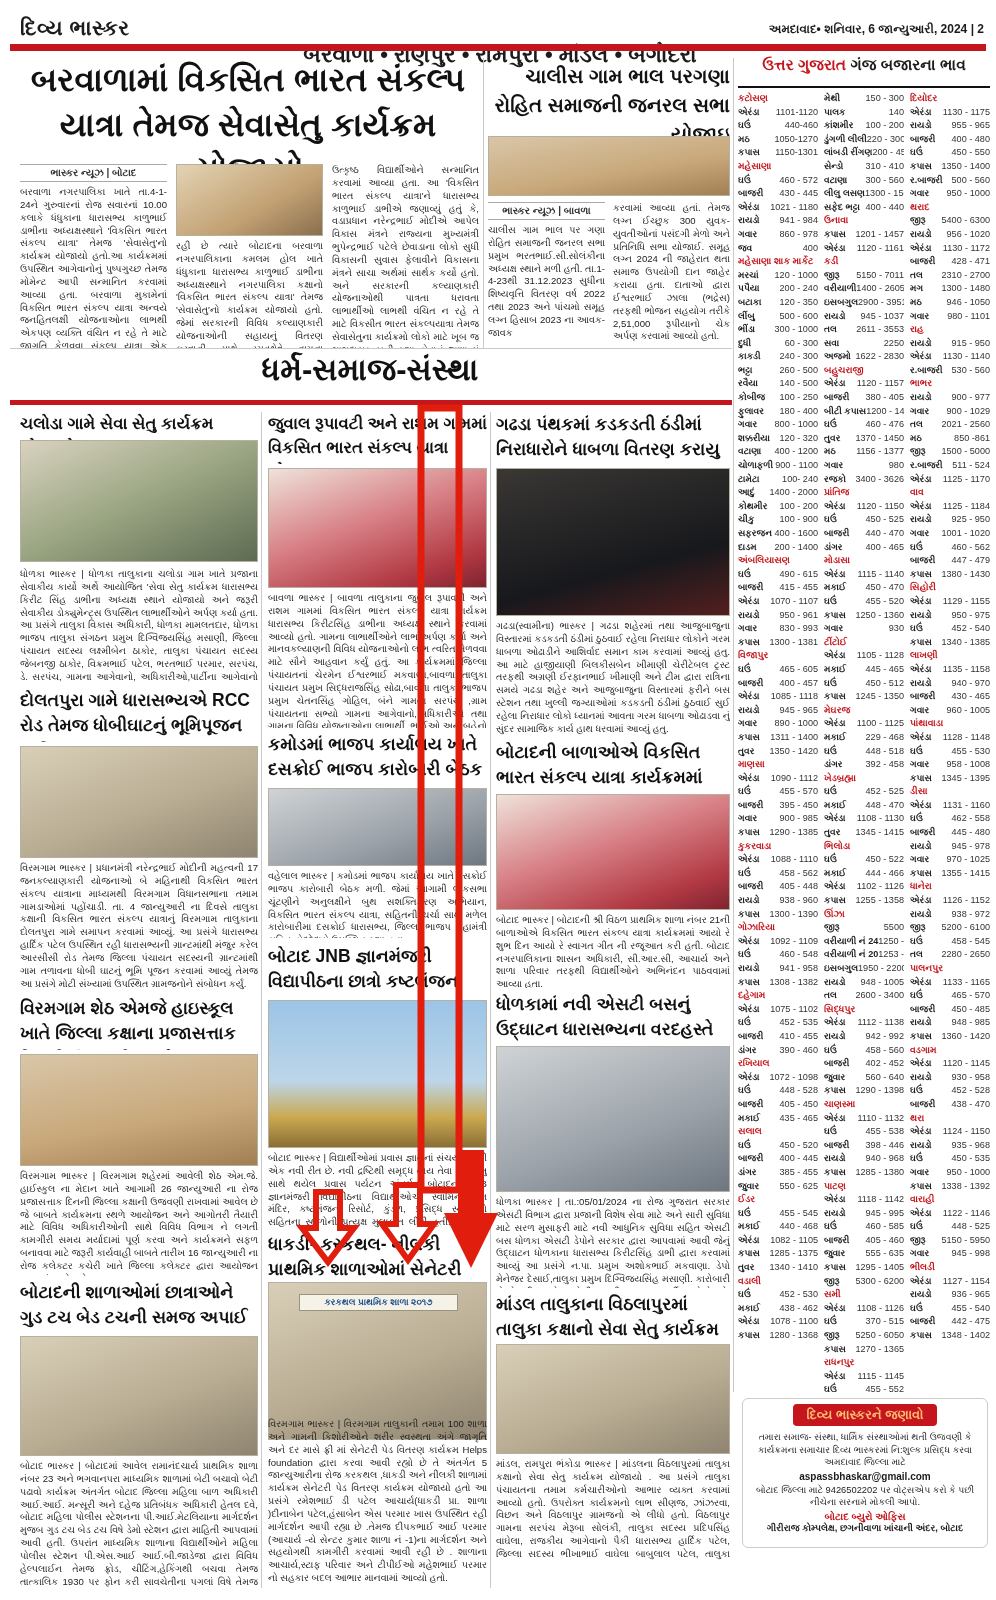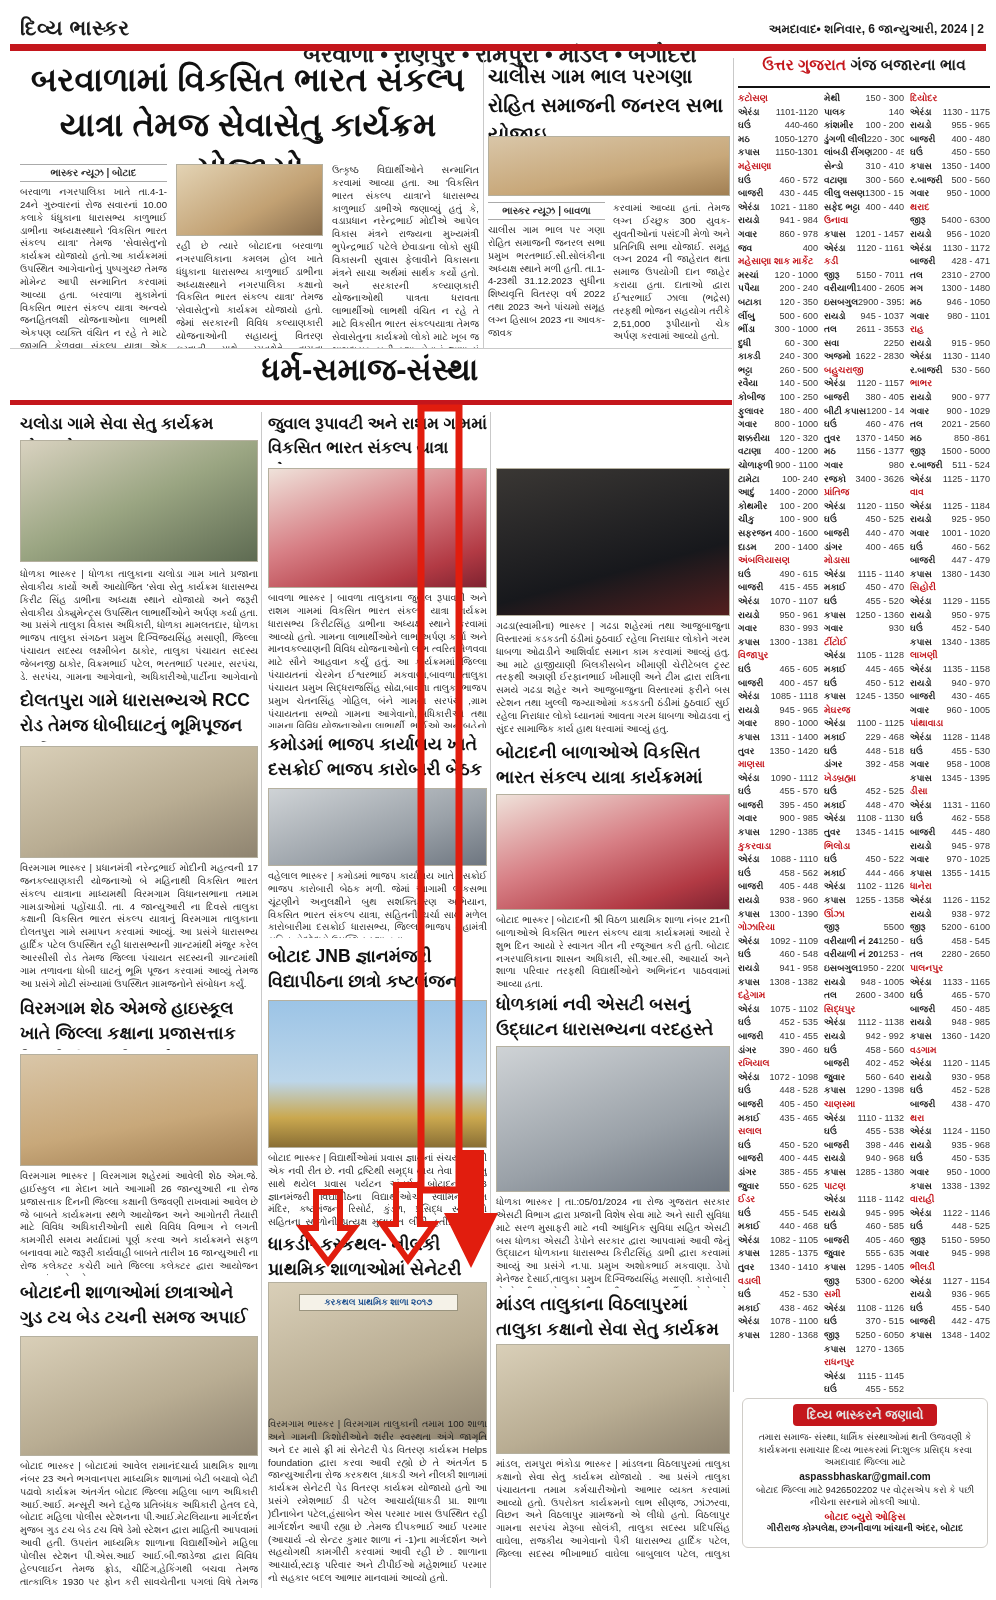--- a/index.html
+++ b/index.html
@@ -9,21 +9,21 @@
   .logo{position:absolute;left:20px;top:16px;font-size:21px;font-weight:800;letter-spacing:.5px;}
   .cities{position:absolute;left:250px;top:10px;width:500px;text-align:center;font-size:22px;font-weight:800;margin-top:32px;}
   .dateline{position:absolute;right:12px;top:22px;font-size:12px;font-weight:700;}
   .redbar{position:absolute;left:10px;top:44px;width:976px;height:7px;background:#c4161c;}
   
   .vline{position:absolute;width:1px;background:#c9c9c9;}
   .hline{position:absolute;height:1px;background:#c9c9c9;}
   
   .lead-head{position:absolute;left:18px;top:58px;width:460px;text-align:center;
              font-size:33px;line-height:1.35;font-weight:800;color:#111;}
-  .h2{position:absolute;text-align:left;font-weight:800;color:#111;}
+  .h2{position:absolute;text-align:right;font-weight:800;color:#111;}
   .h3{position:absolute;font-weight:800;color:#111;font-size:17.5px;line-height:1.45;overflow:hidden;}
   .byline{font-size:10px;font-weight:700;color:#333;text-align:center;
           border-top:1px solid #aaa;border-bottom:1px solid #aaa;padding:2px 0;margin-bottom:4px;}
   .bd,.colp{font-size:9.6px;line-height:1.34;text-align:justify;color:#222;overflow:hidden;}
   .bd{position:absolute;}
   
   .lead-cols{position:absolute;left:20px;top:164px;width:460px;height:184px;display:flex;gap:9px;}
   .lead-col{width:147px;overflow:hidden;}
   
   .ph{position:absolute;border:1px solid #b5b09f;box-sizing:border-box;
@@ -47,21 +47,21 @@
   .mkt-title .red{color:#c4161c;}
   .mkt-cols{display:flex;gap:6px;margin-top:4px;}
   .mkt-col{width:80px;overflow:hidden;height:1300px;}
   .mkt-sec{color:#c4161c;font-weight:700;font-size:9.3px;line-height:13.6px;white-space:nowrap;}
   .mkt-row{display:flex;justify-content:space-between;font-size:9.1px;line-height:13.6px;white-space:nowrap;}
   .mkt-row .mn{font-weight:700;color:#222;}
   .mkt-row .mv{color:#333;}
   
   .inform{position:absolute;left:742px;top:1398px;width:246px;height:150px;border:1.5px solid #d0cdc8;
           border-radius:6px;text-align:center;padding:6px 8px;box-sizing:border-box;}
-  .inform .pill{display:inline-block;background:#c4161c;color:#e5e5e5;font-weight:800;font-size:13px;
+  .inform .pill{display:inline-block;background:#c4161c;color:#fdba74;font-weight:800;font-size:13px;
                 padding:3px 14px;border-radius:4px;margin-top:-16px;}
   .inform .t1{font-size:9.3px;line-height:1.35;margin-top:5px;color:#222;}
   .inform .em{font-size:10px;font-weight:800;margin:2px 0;}
   .inform .t2{font-size:9.3px;line-height:1.35;color:#222;}
   .inform .red{color:#c4161c;font-weight:800;font-size:10px;margin-top:2px;}
   .inform .addr{font-size:9.3px;font-weight:700;}
   
   .anno{position:absolute;left:0;top:0;width:996px;height:1600px;pointer-events:none;z-index:60;}
 </style>
 </head>
@@ -137,20 +137,21 @@
   <div class="h3" style="left:268px;top:944px;width:219px;height:52px;">બોટાદ JNB જ્ઞાનમંજરી વિદ્યાપીઠના છાત્રો કષ્ટભંજન રિસોર્ટ સહિતના સ્થળોની મુલાકાતે</div>
   <div class="ph ph-sky" style="left:268px;top:1000px;width:219px;height:148px;"></div>
   <div class="bd" style="left:268px;top:1152px;width:219px;height:76px;">બોટાદ ભાસ્કર | વિદ્યાર્થીઓમાં પ્રવાસ જ્ઞાનનાં સંચય માટેની એક નવી રીત છે. નવી દ્રષ્ટિથી સમૃદ્ધ થાય તેવા શુભ હેતુ સાથે થયેલ પ્રવાસ પર્યટન અંતર્ગત બોટાદની JNB જ્ઞાનમંજરી વિદ્યાપીઠના વિદ્યાર્થીઓએ સ્વામિનારાયણ મંદિર, કષ્ટભંજન રિસોર્ટ, કુંડળ, પ્રસિદ્ધ સ્થાપત્યો સહિતના સ્થળોની પ્રત્યક્ષ મુલાકાત લીધી હતી. પ્રવાસમાં જોડાવાથી વિદ્યાર્થીઓમાં નવા જ્ઞાનરૂપી ચેતનાનો સંચાર થયો હતો. શાળા દ્વારા યોજાયેલ શૈક્ષણિક પ્રવાસમાં કુલ 160 વિદ્યાર્થીઓ જોડાયા હતા.</div>
 
   <div class="h3" style="left:268px;top:1232px;width:219px;height:46px;">ધાકડી- કરકથલ- નીલકી પ્રાથમિક શાળાઓમાં સેનેટરી પેડ વિતરિત કરાયા</div>
   <div class="ph" style="left:268px;top:1282px;width:219px;height:158px;">
     <div class="sign">કરકથલ પ્રાથમિક શાળા ૨૦૧૭</div>
   </div>
   <div class="bd" style="left:268px;top:1418px;width:219px;height:176px;">વિરમગામ ભાસ્કર | વિરમગામ તાલુકાની તમામ 100 શાળા અને ગામની કિશોરીઓને શરીર સ્વસ્થતા અંગે જાગૃતિ અને દર માસે ફ્રી માં સેનેટરી પેડ વિતરણ કાર્યક્રમ Helps foundation દ્વારા કરવા આવી રહ્યો છે તે અંતર્ગત 5 જાન્યુઆરીના રોજ કરકથલ ,ધાકડી અને નીલકી શાળામાં કાર્યક્રમ સેનેટરી પેડ વિતરણ કાર્યક્રમ યોજાયો હતો આ પ્રસંગે રમેશભાઈ ડી પટેલ આચાર્ય(ધાકડી પ્રા. શાળા )દીનાબેન પટેલ,હંસાબેન એસ પરમાર ખાસ ઉપસ્થિત રહી માર્ગદર્શન આપી રહ્યા છે .તેમજ દીપકભાઈ આઈ પરમાર (આચાર્ય -યે સેન્ટર કુમાર શાળા નં -1)ના માર્ગદર્શન અને સહયોગથી કામગીરી કરવામાં આવી રહી છે . શાળાના આચાર્ય,સ્ટાફ પરિવાર અને ટીપીઈઓ મહેશભાઈ પરમાર નો સહકાર બદલ આભાર માનવામાં આવ્યો હતો.</div>
 
+  <div class="h3" style="left:496px;top:412px;width:234px;height:52px;">ગઢડા પંથકમાં કડકડતી ઠંડીમાં નિરાધારોને ધાબળા વિતરણ કરાયુ</div>
   <div class="ph ph-dark" style="left:496px;top:468px;width:234px;height:148px;"></div>
   <div class="bd" style="left:496px;top:620px;width:234px;height:118px;">ગઢડા(સ્વામીના) ભાસ્કર | ગઢડા શહેરમાં તથા આજુબાજુના વિસ્તારમાં કડકડતી ઠંડીમાં ઠુઠવાઈ રહેલા નિરાધાર લોકોને ગરમ ધાબળા ઓઢાડીને આશિર્વાદ સમાન કામ કરવામાં આવ્યું હતુ. આ માટે હાજીયાણી બિલકીસબેન ખીમાણી ચેરીટેબલ ટ્રસ્ટ તરફથી અગ્રણી ઈરફાનભાઈ ખીમાણી અને ટીમ દ્વારા રાત્રિના સમયે ગઢડા શહેર અને આજુબાજુના વિસ્તારમાં ફરીને બસ સ્ટેશન તથા ખુલ્લી જગ્યાઓમાં કડકડતી ઠંડીમાં ઠુઠવાઈ સુઈ રહેલા નિરાધાર લોકો ધ્યાનમાં આવતા ગરમ ધાબળા ઓઢાડવા નું સુંદર સામાજિક કાર્ય હાથ ધરવામાં આવ્યું હતુ.</div>
 
   <div class="h3" style="left:496px;top:740px;width:234px;height:50px;">બોટાદની બાળાઓએ વિકસિત ભારત સંકલ્પ યાત્રા કાર્યક્રમમાં સ્વાગત ગીત રજૂ કર્યું</div>
   <div class="ph ph-pink" style="left:496px;top:794px;width:234px;height:116px;"></div>
   <div class="bd" style="left:496px;top:914px;width:234px;height:74px;">બોટાદ ભાસ્કર | બોટાદની શ્રી વિઠળ પ્રાથમિક શાળા નંબર 21ની બાળાઓએ વિકસિત ભારત સંકલ્પ યાત્રા કાર્યક્રમમાં આયો રે શુભ દિન આયો રે સ્વાગત ગીત ની રજૂઆત કરી હતી. બોટાદ નગરપાલિકાના શાસન અધિકારી, સી.આર.સી, આચાર્ય અને શાળા પરિવાર તરફથી વિદ્યાર્થીઓને અભિનંદન પાઠવવામાં આવ્યા હતા.</div>
 
   <div class="h3" style="left:496px;top:992px;width:234px;height:50px;">ધોળકામાં નવી એસટી બસનું ઉદ્ઘાટન ધારાસભ્યના વરદહસ્તે કરવામાં આવ્યું</div>
   <div class="ph ph-gray" style="left:496px;top:1046px;width:234px;height:146px;"></div>
   <div class="bd" style="left:496px;top:1196px;width:234px;height:92px;">ધોળકા ભાસ્કર | તા.:05/01/2024 ના રોજ ગુજરાત સરકાર એસટી વિભાગ દ્વારા પ્રજાની વિશેષ સેવા માટે અને સારી સુવિધા માટે સરળ મુસાફરી માટે નવી આધુનિક સુવિધા સહિત એસટી બસ ધોળકા એસટી ડેપોને સરકાર દ્વારા આપવામાં આવી જેનું ઉદ્ઘાટન ધોળકાના ધારાસભ્ય કિરીટસિંહ ડાભી દ્વારા કરવામાં આવ્યું આ પ્રસંગે ન.પા. પ્રમુખ અશોકભાઈ મકવાણા. ડેપો મેનેજર દેસાઈ,તાલુકા પ્રમુખ દિગ્વિજયસિંહ મસાણી. કારોબારી ચેરમેન ડિજલબેન જોશી ભારતીય જનતા પાર્ટીના હોદ્દેદારો. આગેવાનો હાજર રહ્યા હતા</div>

